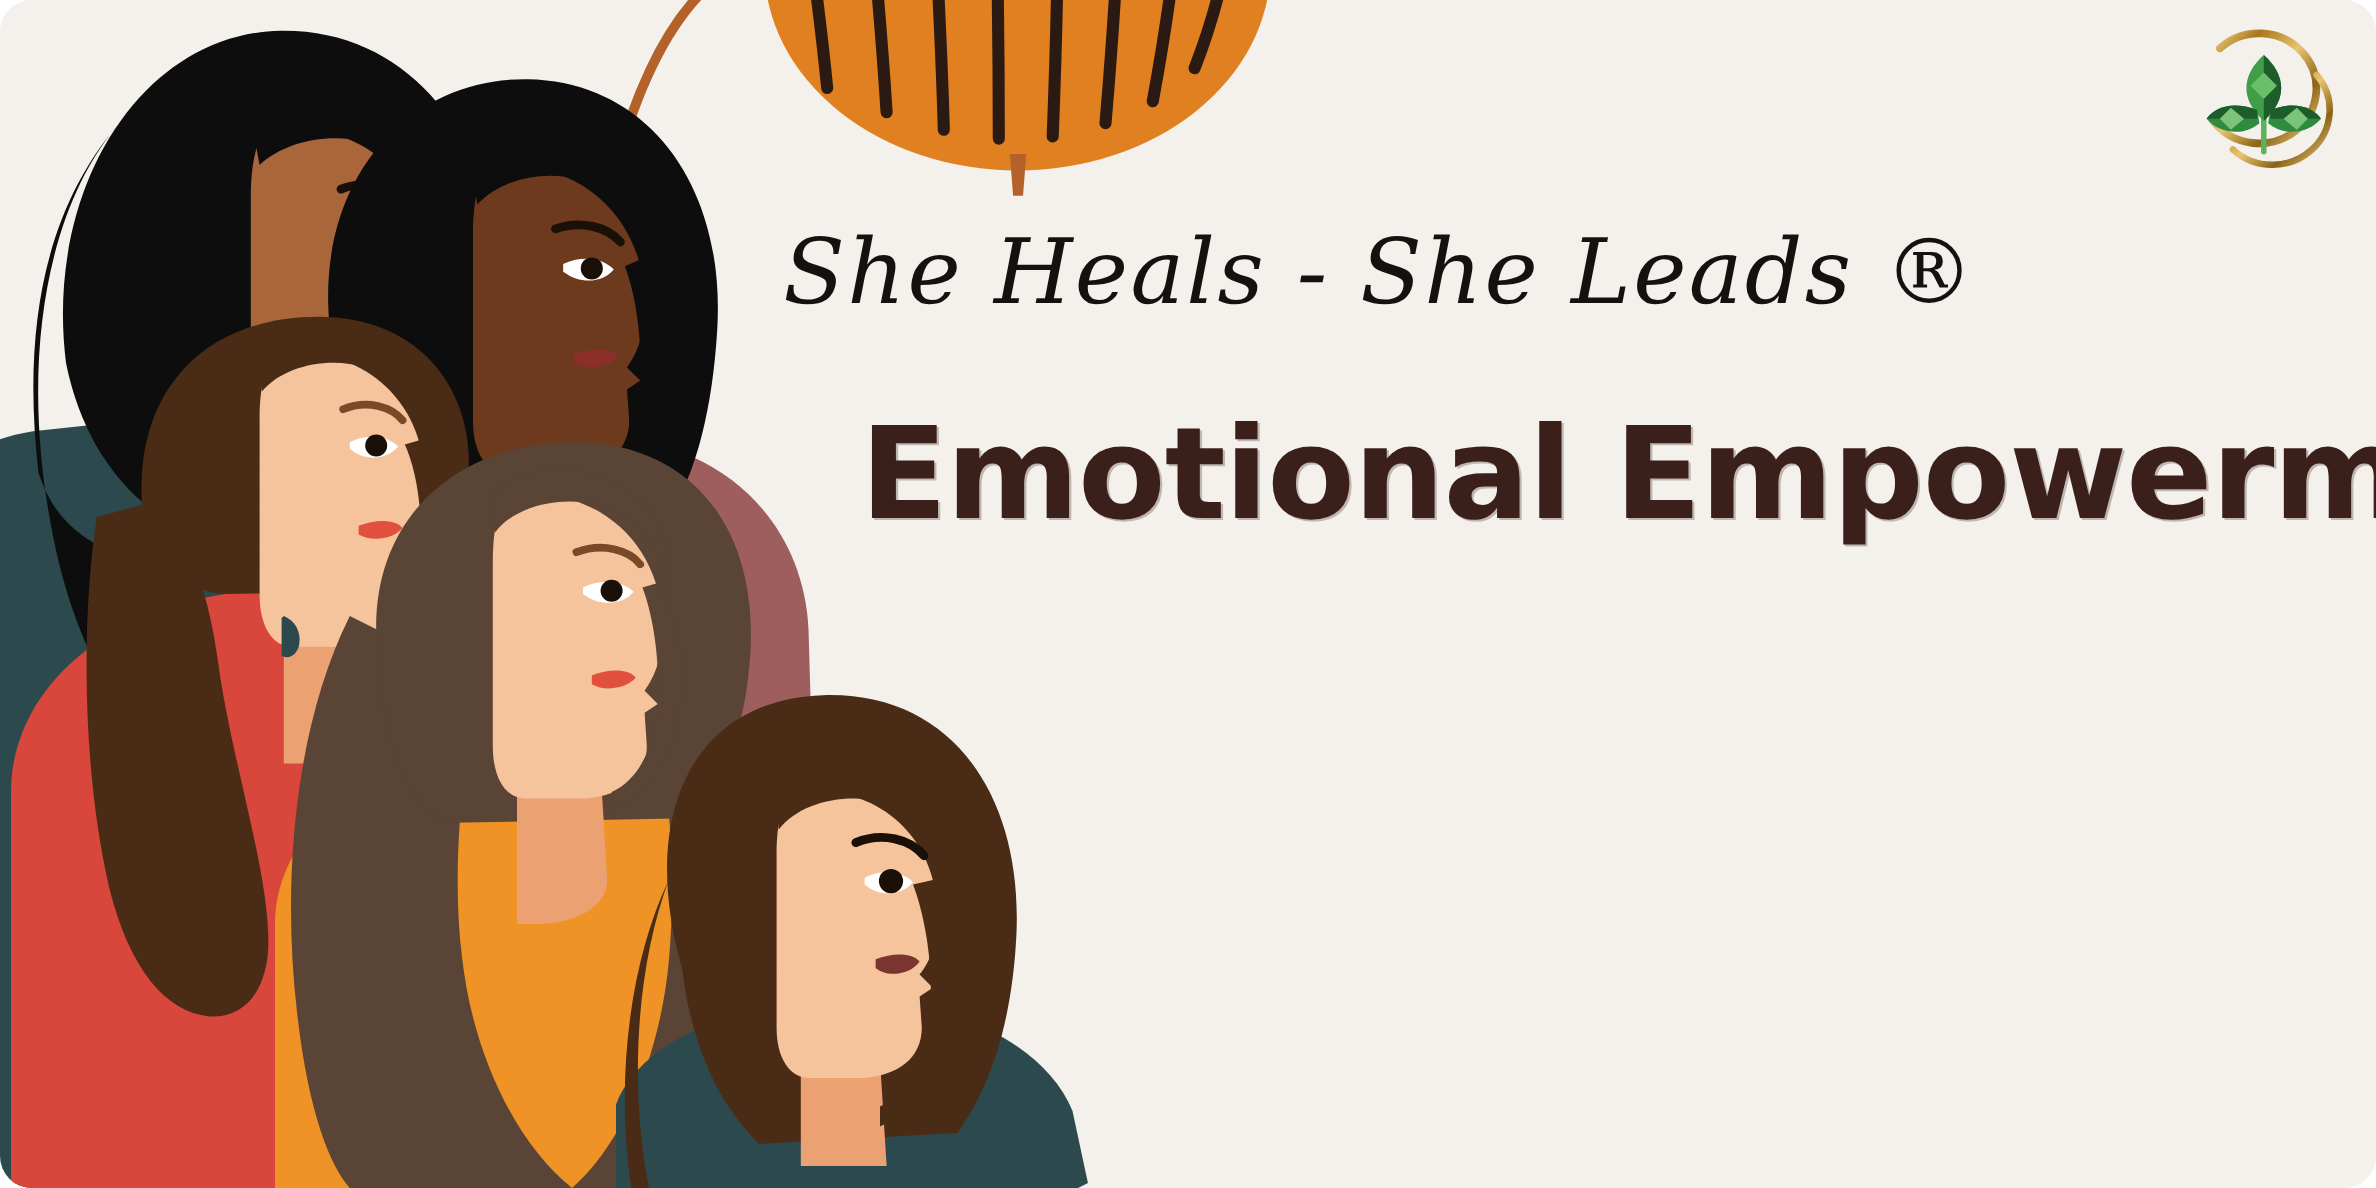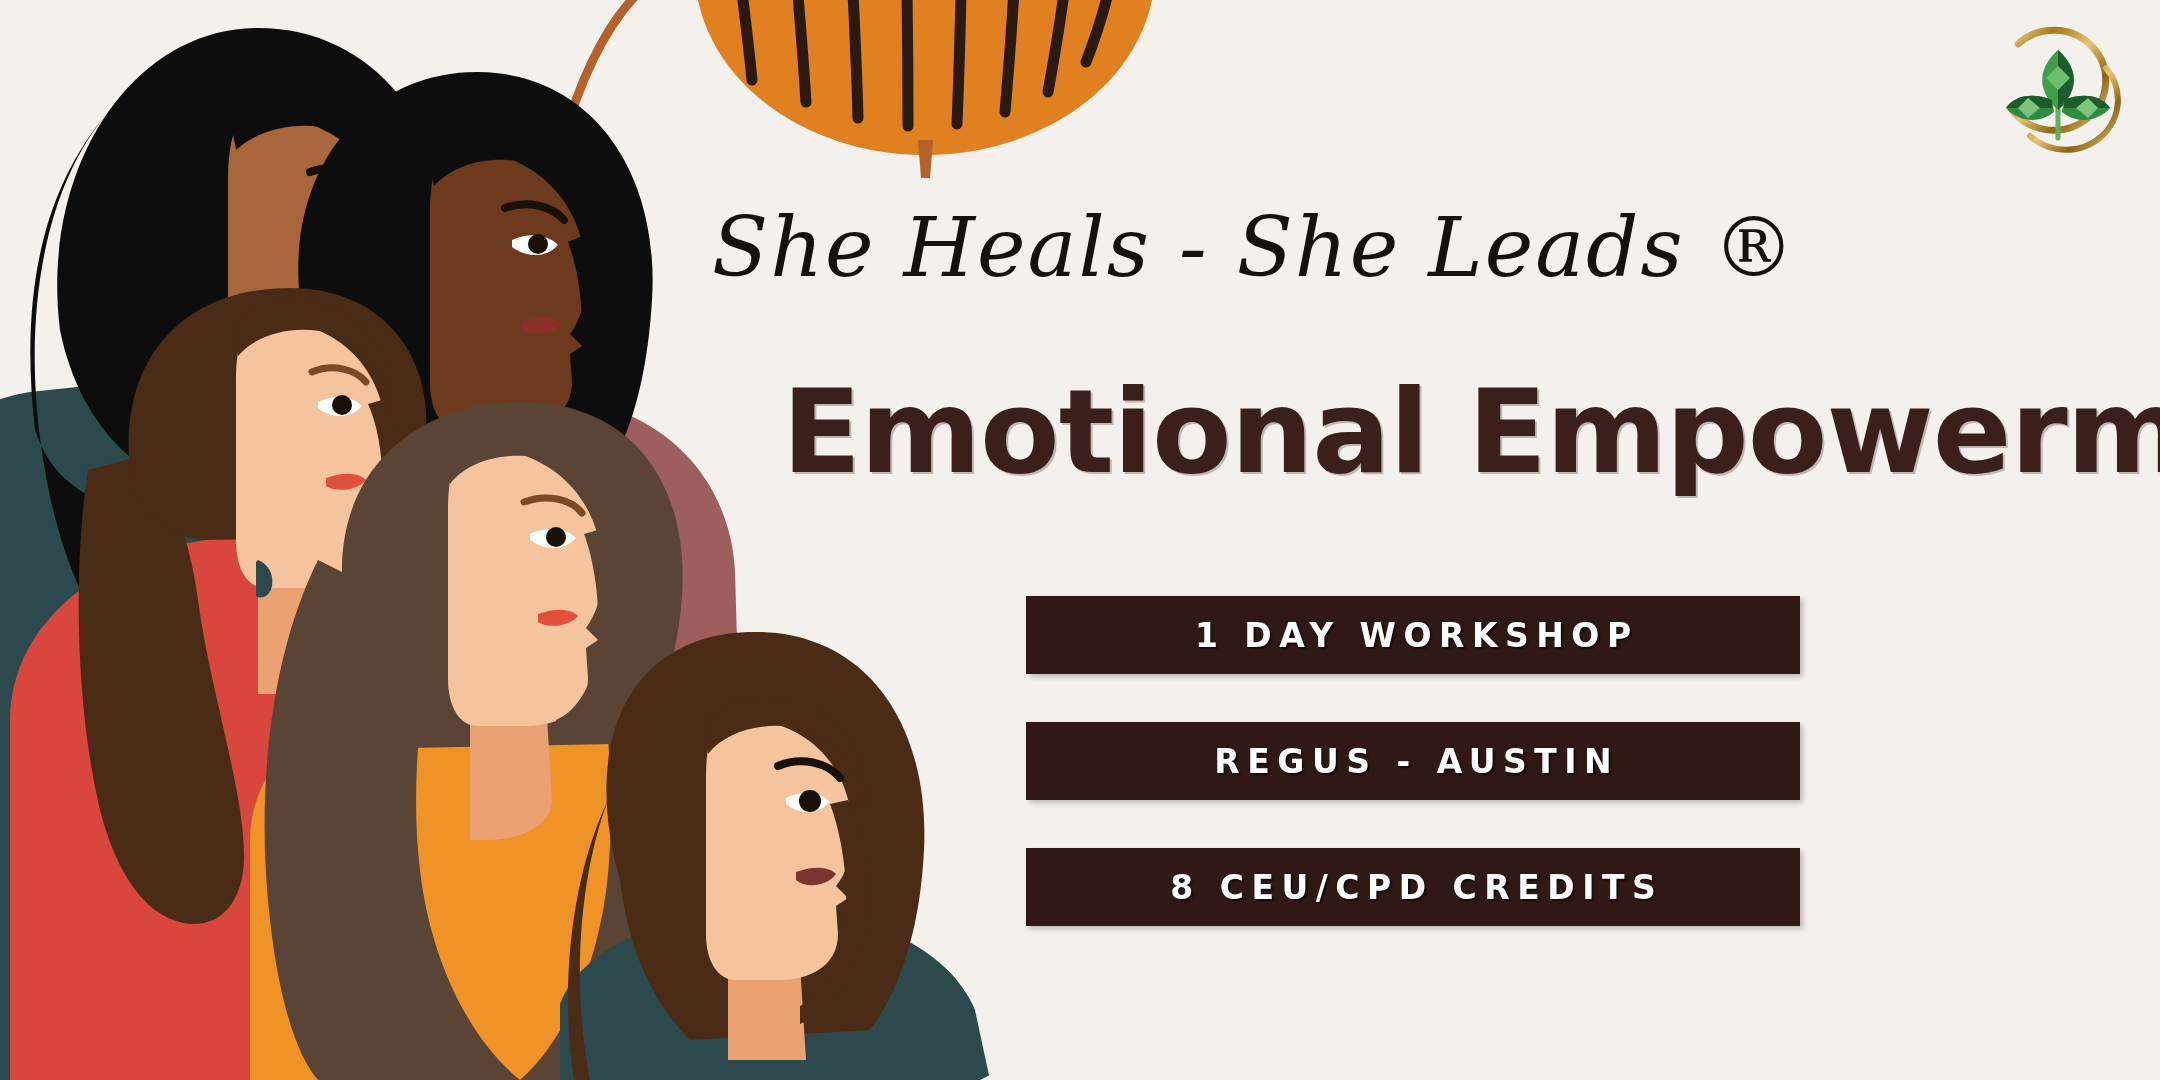--- a/index.html
+++ b/index.html
@@ -7,20 +7,21 @@
     padding: 0;
     background: #ffffff;
   }
   #banner {
     position: relative;
     width: 2160px;
     height: 1080px;
     overflow: hidden;
     background: #f4f1ec;
     font-family: "Liberation Sans", sans-serif;
+    border-radius: 29px;
   }
   .art-layer {
     position: absolute;
     left: 0;
     top: 0;
     width: 2160px;
     height: 1080px;
   }
   .logo-wrap {
     position: absolute;
@@ -288,25 +289,14 @@
       <path d="M 80 86 C 100 78, 118 82, 126 94 C 114 108, 92 110, 78 98 Z" fill="#2e8b3f"></path>
       <path d="M 80 86 C 100 78, 118 82, 126 94 L 80 94 Z" fill="#1d5c2b"></path>
       <path d="M 104 84 L 114 94 L 104 104 L 92 94 Z" fill="#7cc47a"></path>
     </svg>
   </div>
 
   <div class="script-title">She Heals - She Leads ®</div>
 
   <div class="main-heading">Emotional Empowerment</div>
 
-  <div class="bars">
-    <div class="info-bar">
-      <span>1 DAY WORKSHOP</span>
-    </div>
-    <div class="info-bar">
-      <span>REGUS - AUSTIN</span>
-    </div>
-    <div class="info-bar">
-      <span>8 CEU/CPD CREDITS</span>
-    </div>
-  </div>
 
 </div>
 
 </body></html>

